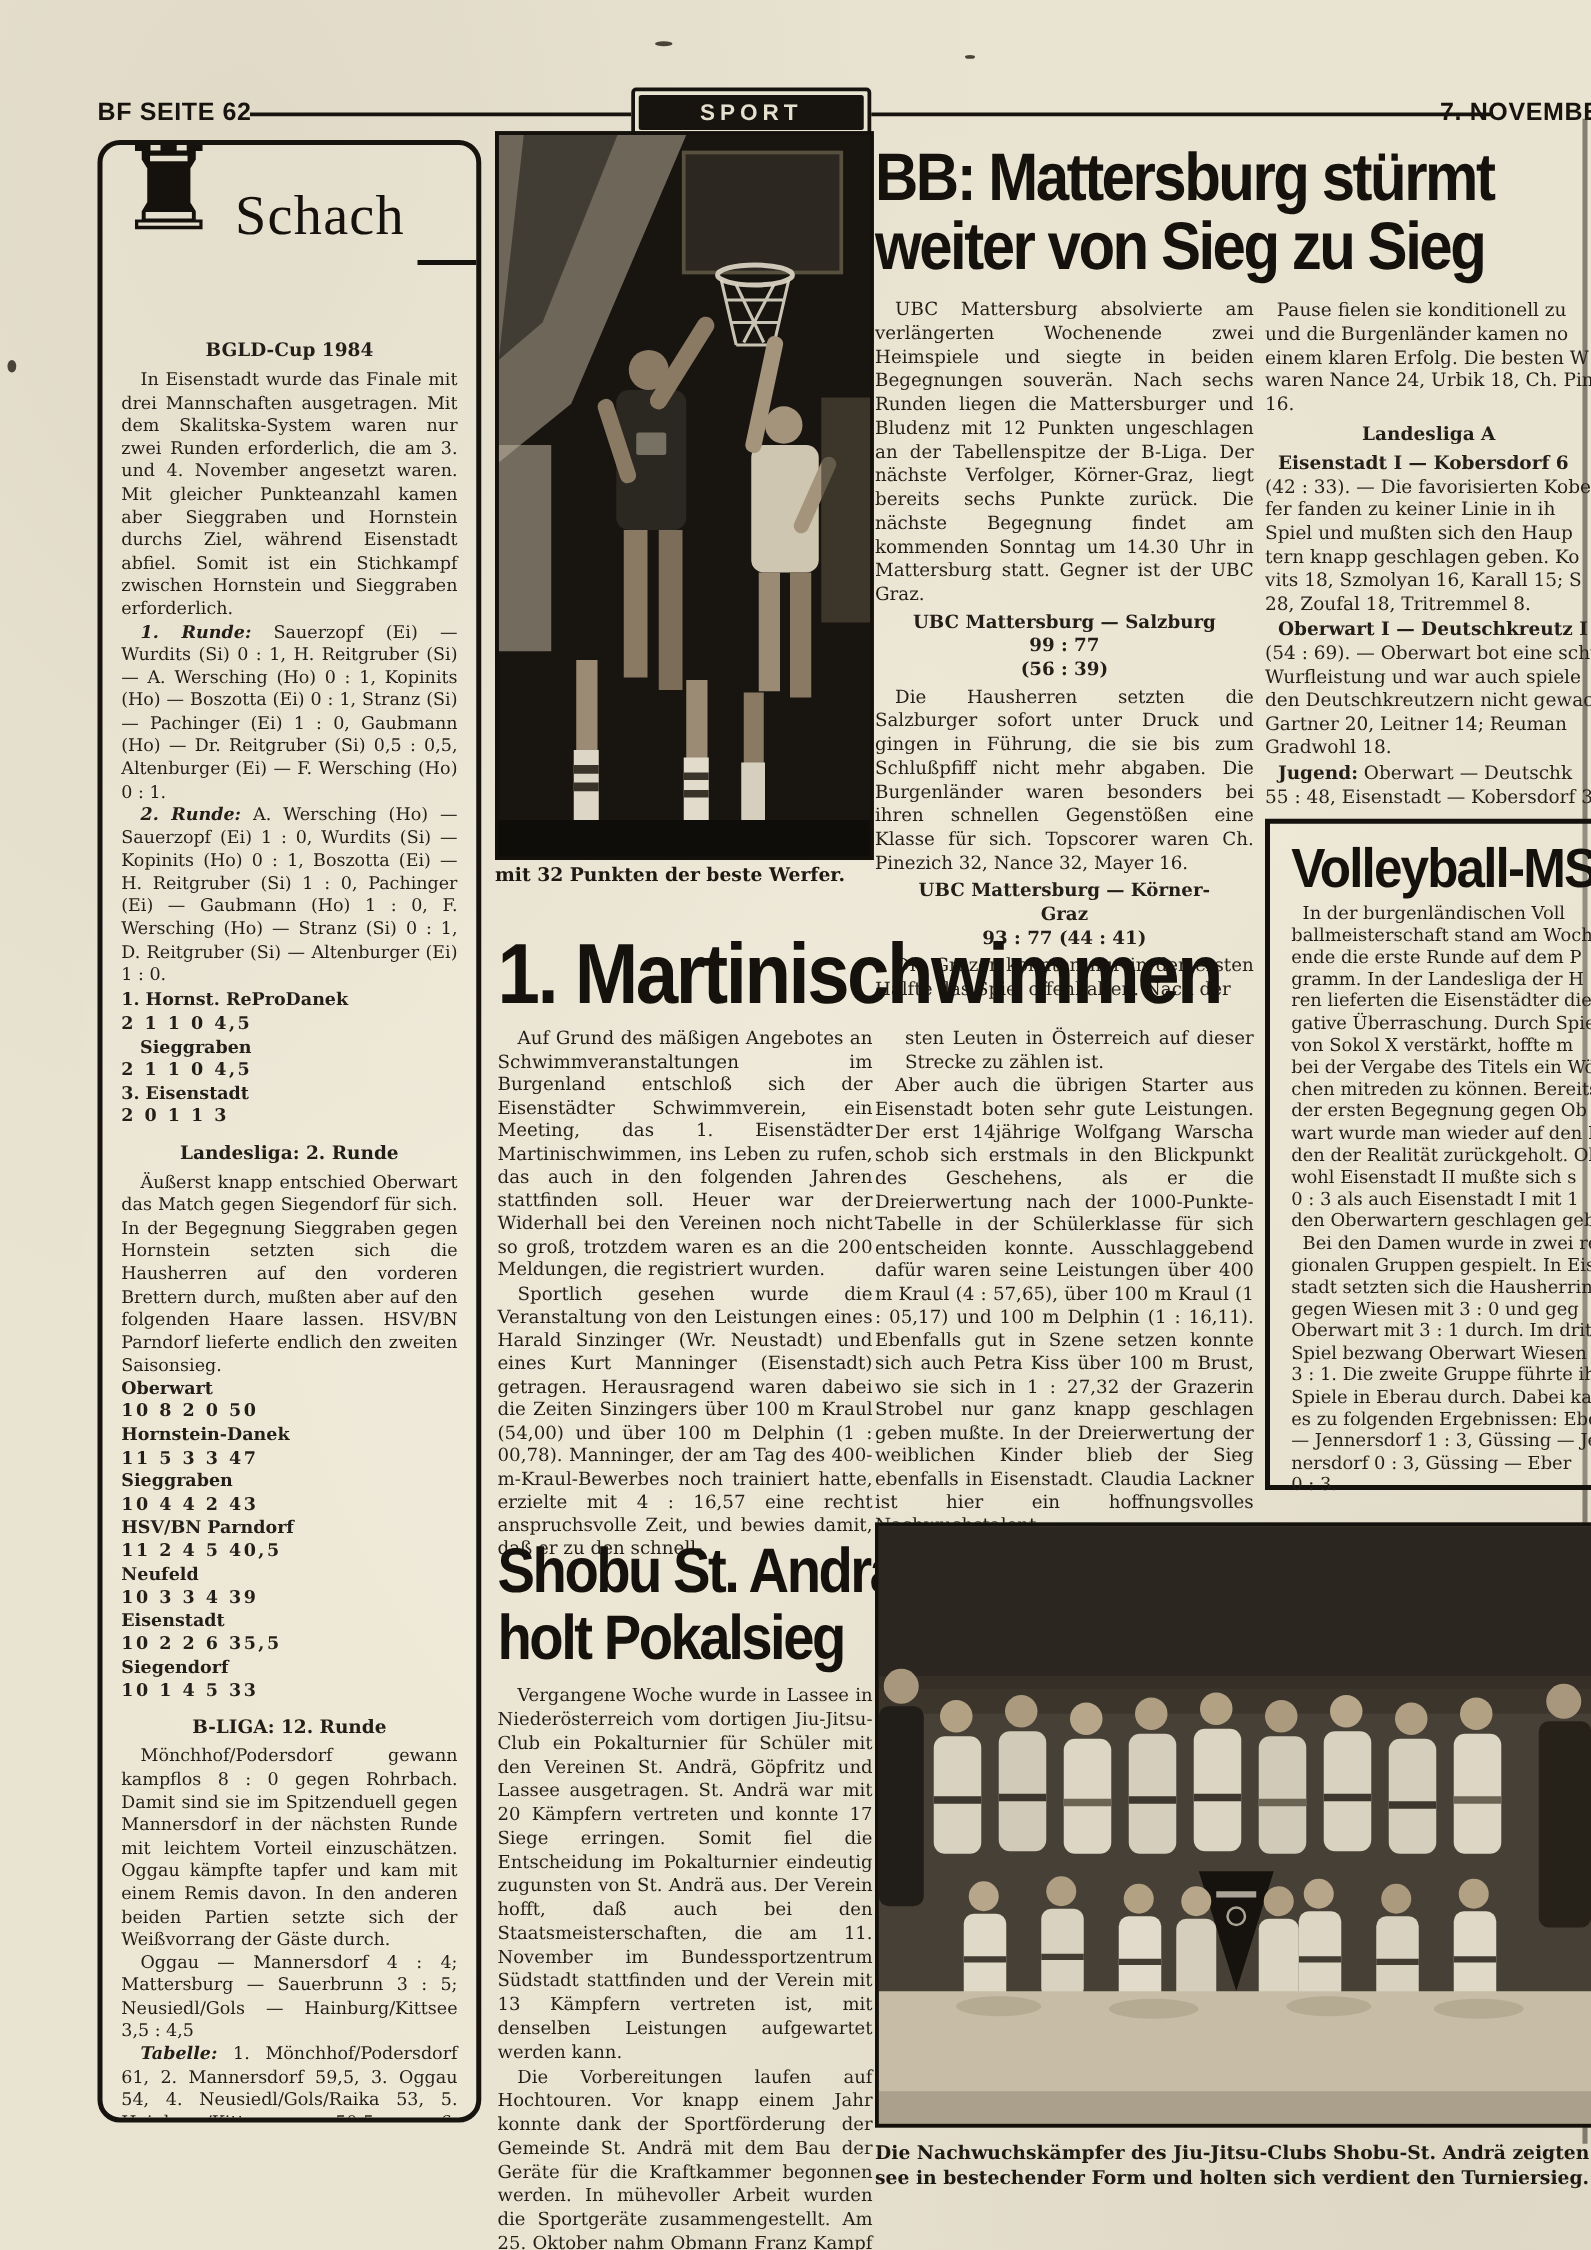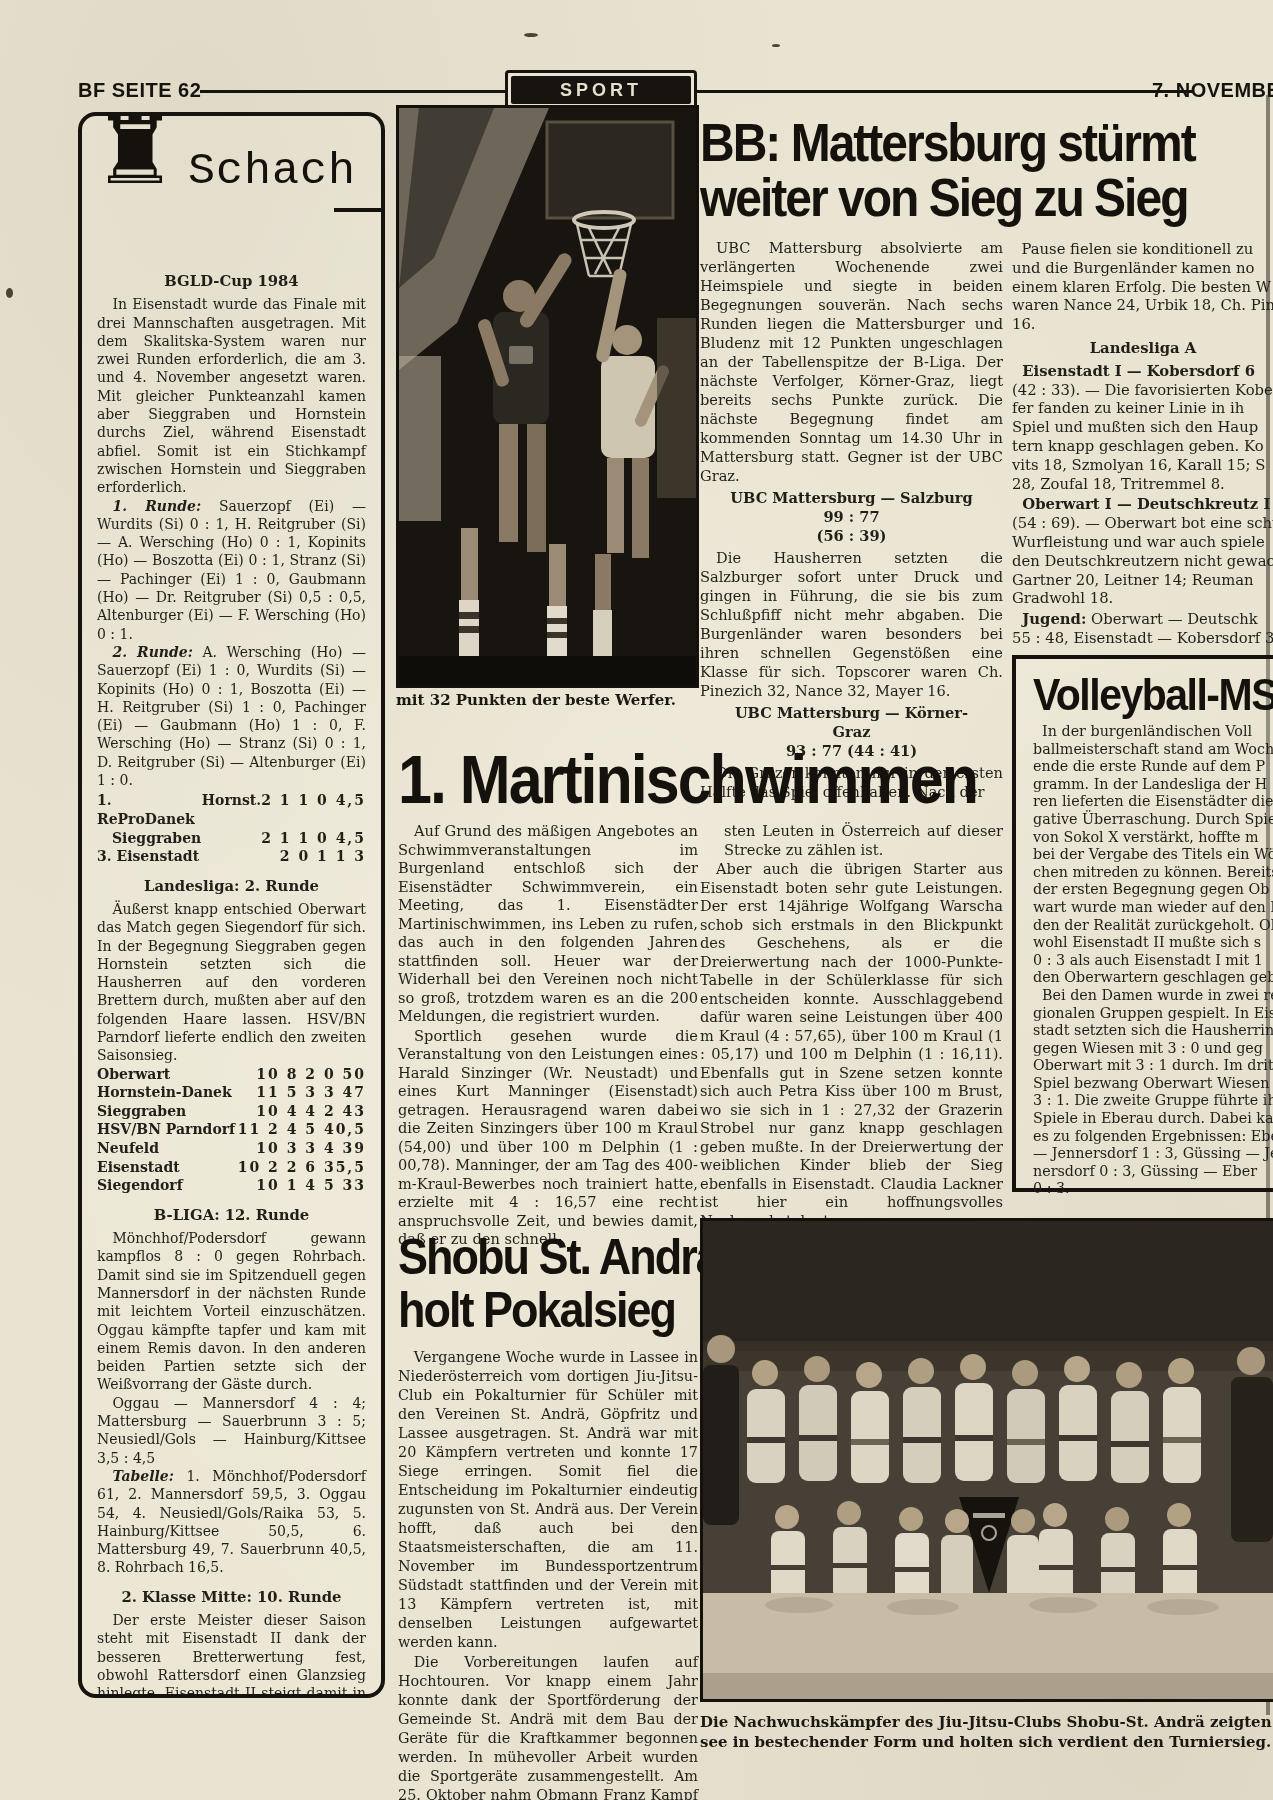--- a/index.html
+++ b/index.html
@@ -26,27 +26,27 @@
   .edge-line{position:absolute;left:1266px;top:95px;width:4px;height:1620px;background:#332e26;opacity:.55;}
   .speck{position:absolute;background:#4a4338;border-radius:50%;}
   .speck1{left:524px;top:33px;width:14px;height:4px;}
   .speck2{left:772px;top:44px;width:8px;height:3px;}
   .speck3{left:6px;top:288px;width:7px;height:10px;}
 
   
   .schach-box{position:absolute;left:78px;top:112px;width:307px;height:1586px;border:4px solid #17140f;border-radius:18px;box-sizing:border-box;overflow:hidden;background:rgba(255,252,242,.15);}
   .schach-head{position:relative;height:116px;}
   .rook{position:absolute;left:10px;top:-18px;font-family:"DejaVu Sans",sans-serif;font-size:96px;line-height:1.1;color:#15110c;}
-  .schach-title{position:absolute;left:106px;top:30px;font-family:Liberation Mono, monospace;font-size:45px;letter-spacing:1px;color:#15110c;}
+  .schach-title{position:absolute;left:106px;top:30px;font-family:Liberation Serif, serif;font-size:45px;letter-spacing:1px;color:#15110c;}
   .schach-underline{position:absolute;left:252px;top:92px;width:56px;height:4px;background:#15110c;}
   .schach-content{padding:0 15px;font-size:14px;line-height:18.3px;text-align:justify;margin-top:40px;}
   .center-head{text-align:center;font-weight:bold;font-size:14.8px;margin:11px 0 5px;text-indent:0;}
   .para{margin:0;text-indent:1.1em;}
   .lead{font-weight:bold;font-style:italic;}
-  .srow,.trow{display:flex;justify-content:space-between;font-weight:bold;line-height:18.6px;}
+  .srow,.trow{display:flex;justify-content:space-between;font-weight:bold;line-height:18.6px;flex-direction:column;}
   .rec{white-space:pre;letter-spacing:2px;}
   .cup-standings .srow:nth-child(2) .club{padding-left:15px;}
   .cup-standings{margin-top:2px;}
 
   
   .bb-photo{position:absolute;left:396px;top:105px;width:297px;height:577px;border:3px solid #14110d;box-sizing:content-box;background:#18140f;}
   .bb-caption{position:absolute;left:396px;top:690px;width:302px;font-weight:bold;font-size:15px;line-height:20px;color:#1c1812;}
 
   
   .headline{font-family:"Liberation Sans",sans-serif;font-weight:bold;color:#15110c;letter-spacing:-2px;transform:scaleY(1.12);transform-origin:top left;white-space:pre;}

